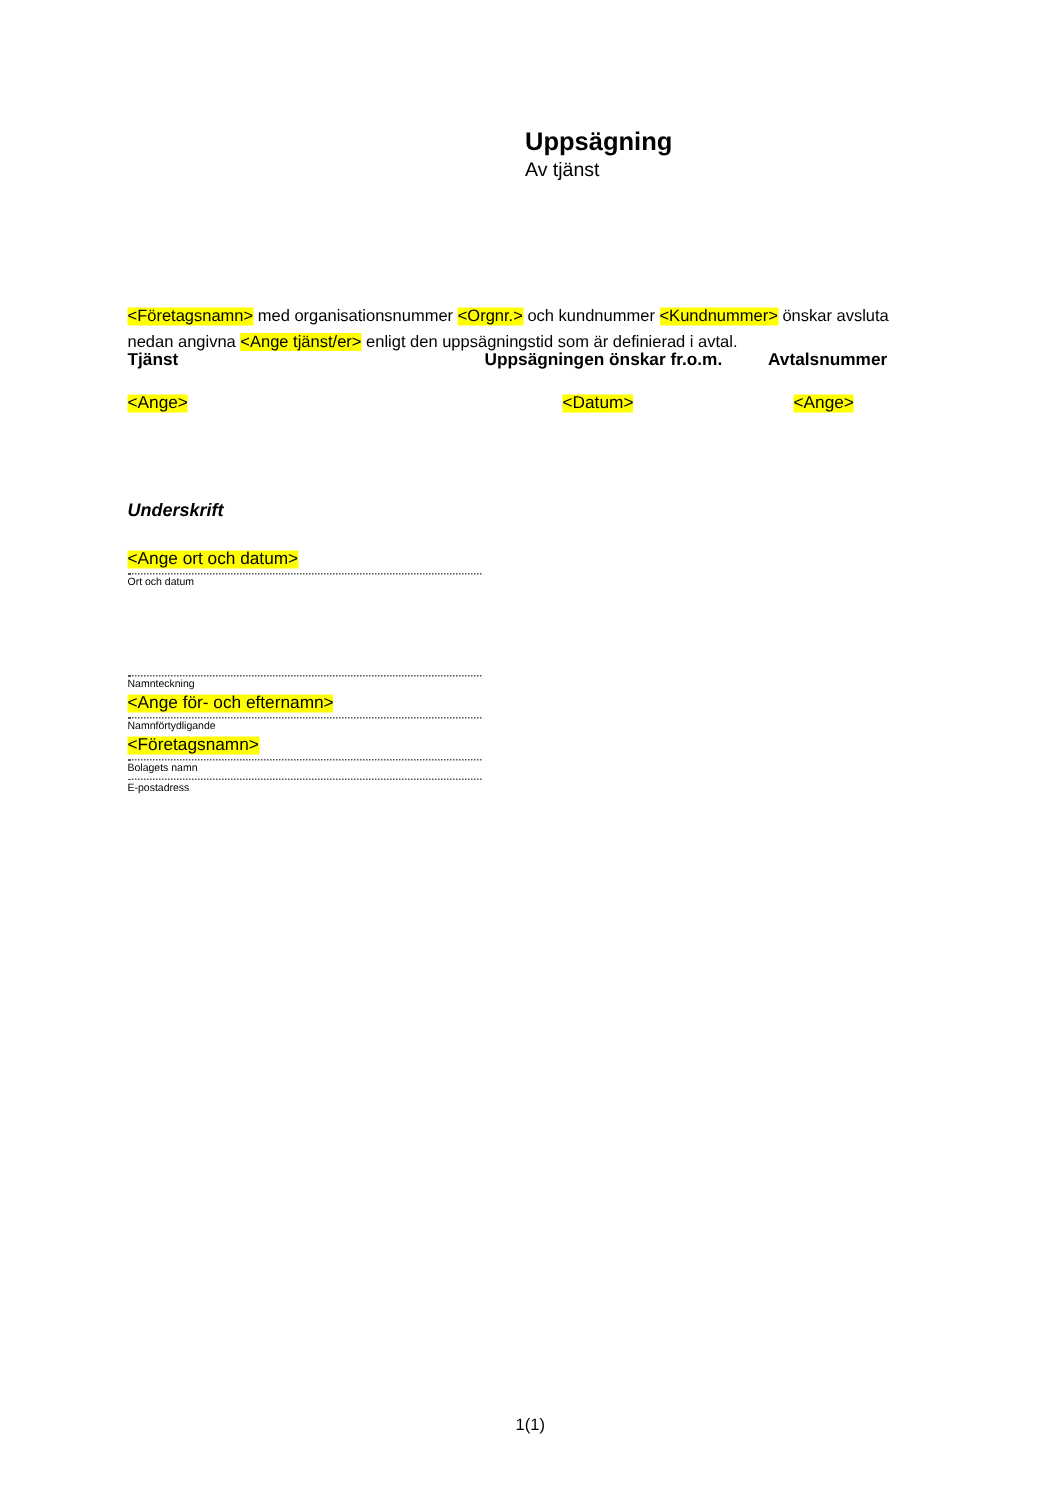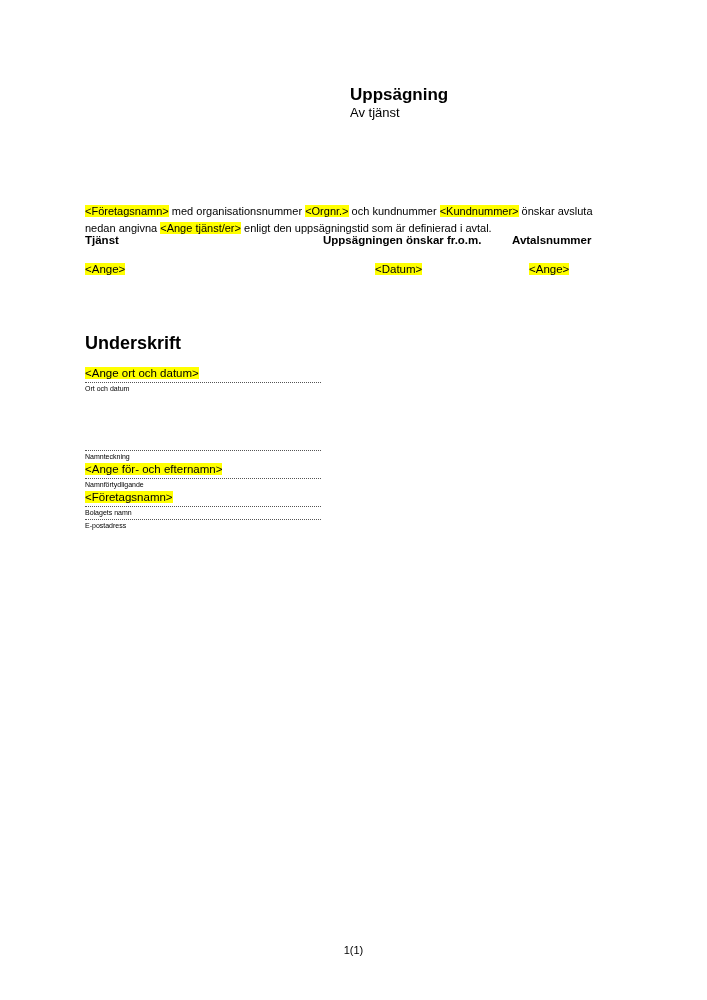--- a/index.html
+++ b/index.html
@@ -77,22 +77,23 @@
     font-size: 11.5px;
   }
   .val-a { position: absolute; left: 0px;   top: 0; }
   .val-b { position: absolute; left: 290px; top: 0; text-align: right; }
   .val-c { position: absolute; left: 444px; top: 0; }
   
   .sig-heading {
     position: absolute;
     left: 85px;
     top: 333px;
-    font-size: 18px;
+    font-size: 12px;
     font-weight: bold;
+    font-style: italic;
   }
   .sig-block {
     position: absolute;
     left: 85px;
     top: 366px;
     width: 236px;
   }
   .sig-row {
     position: relative;
     width: 236px;

